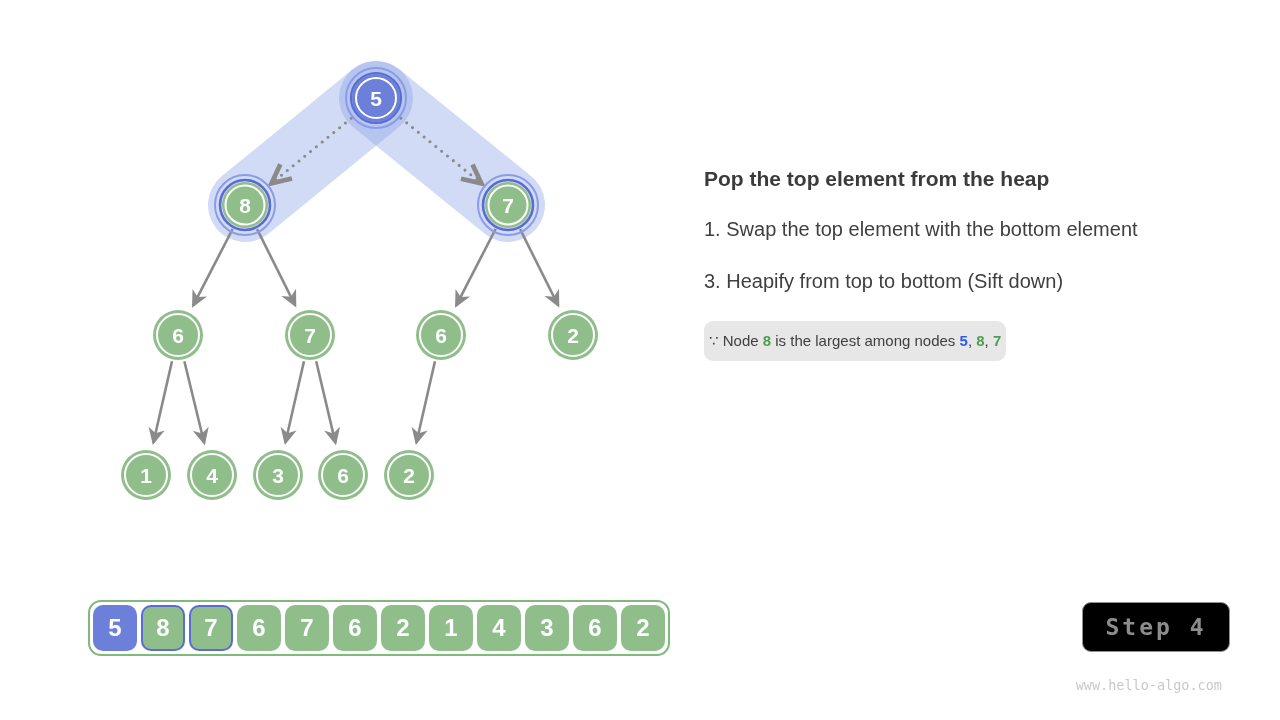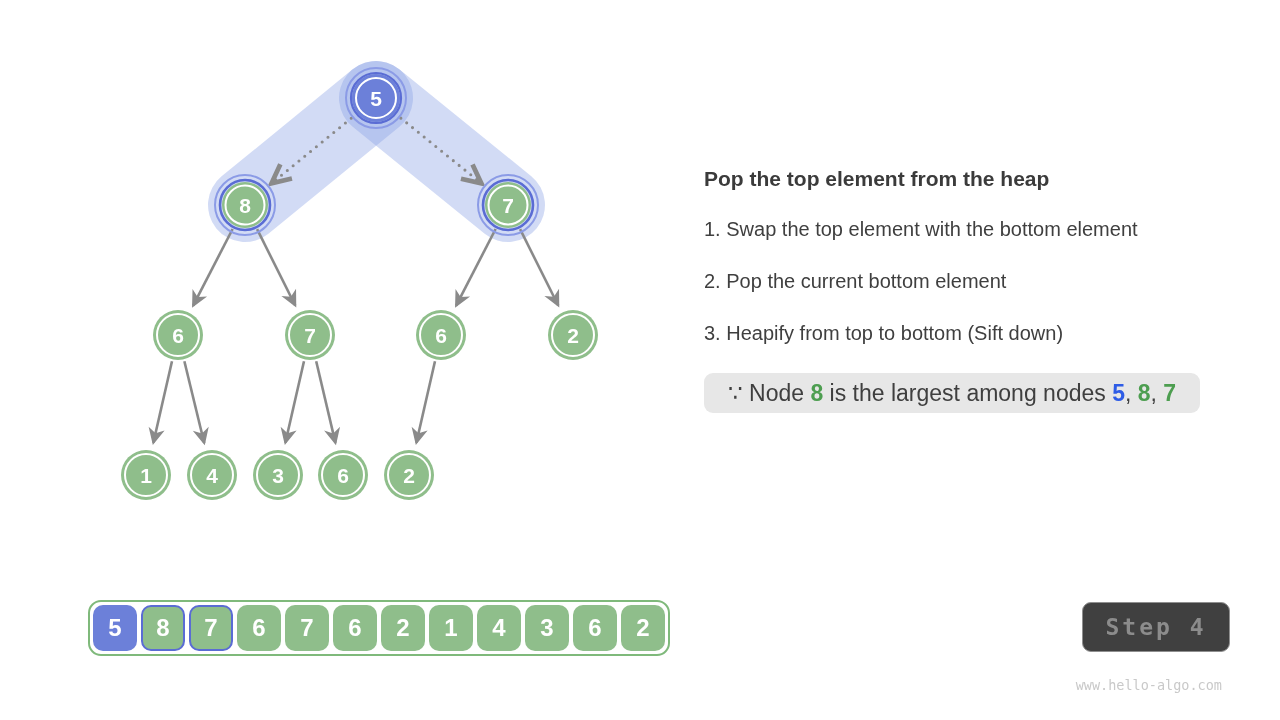--- a/index.html
+++ b/index.html
@@ -8,38 +8,38 @@
     background:#ffffff;font-family:"Liberation Sans",sans-serif;
   }
   .stage{position:absolute;inset:0;}
   #tree{position:absolute;left:0;top:0;}
   
   .panel{position:absolute;left:688px;top:166px;width:530px;margin-left:16px;}
   .panel-title{font-size:21px;font-weight:700;color:#3b3b3b;margin:0 0 25px 0;line-height:26px;}
   .step-item{font-size:20px;color:#3f3f3f;margin:0 0 28px 0;line-height:24px;}
   .note{
     display:inline-block;background:#e7e7e7;border-radius:9px;
-    padding:8px 24px;font-size:23px;color:#3f3f3f;line-height:24px;
+    padding:8px 5px;font-size:15px;color:#3f3f3f;line-height:24px;
   }
   .note b{font-weight:700;}
   
   .array-box{
     position:absolute;left:88px;top:600px;
     display:flex;gap:4px;padding:3px;border-radius:13px;
     border:2px solid #7fb97b;background:#ffffff;box-sizing:border-box;
   }
   .cell{
     width:44px;height:46px;border-radius:10px;box-sizing:border-box;
     display:flex;align-items:center;justify-content:center;
     color:#ffffff;font-size:24px;font-weight:700;
   }
   
   .step-btn{
     position:absolute;left:1082px;top:602px;width:148px;height:50px;
-    border:1.5px solid #8f8f8f;border-radius:9px;background:#404040;
+    border:1.5px solid #8f8f8f;border-radius:9px;background:#000000;
     box-sizing:border-box;display:flex;align-items:center;justify-content:center;
     font-family:"DejaVu Sans Mono",monospace;font-size:23px;font-weight:700;
     color:#8c8c8c;letter-spacing:3px;cursor:pointer;
   }
   .watermark{
     position:absolute;right:58px;top:677px;
     font-family:"DejaVu Sans Mono",monospace;font-size:13.5px;color:#c9c9c9;
   }
 </style>
 </head>
@@ -149,21 +149,20 @@
       <div class="cell" style="background: rgb(143, 190, 139);">4</div>
       <div class="cell" style="background: rgb(143, 190, 139);">3</div>
       <div class="cell" style="background: rgb(143, 190, 139);">6</div>
       <div class="cell" style="background: rgb(143, 190, 139);">2</div>
     </div>
 
   <div class="panel">
     <h2 class="panel-title">Pop the top element from the heap</h2>
     <div id="steps">
         <p class="step-item">1. Swap the top element with the bottom element</p>
-        <p class="step-item">2. Pop the current bottom element</p>
         <p class="step-item">3. Heapify from top to bottom (Sift down)</p>
       </div>
     <div class="note" id="note"><span>∵ Node </span><b style="color: rgb(77, 158, 80);">8</b><span> is the largest among nodes </span><b style="color: rgb(46, 92, 230);">5</b><span>, </span><b style="color: rgb(77, 158, 80);">8</b><span>, </span><b style="color: rgb(77, 158, 80);">7</b></div>
   </div>
 
   <div class="step-btn">Step 4</div>
 
   <div class="watermark">www.hello-algo.com</div>
 
 </div>

